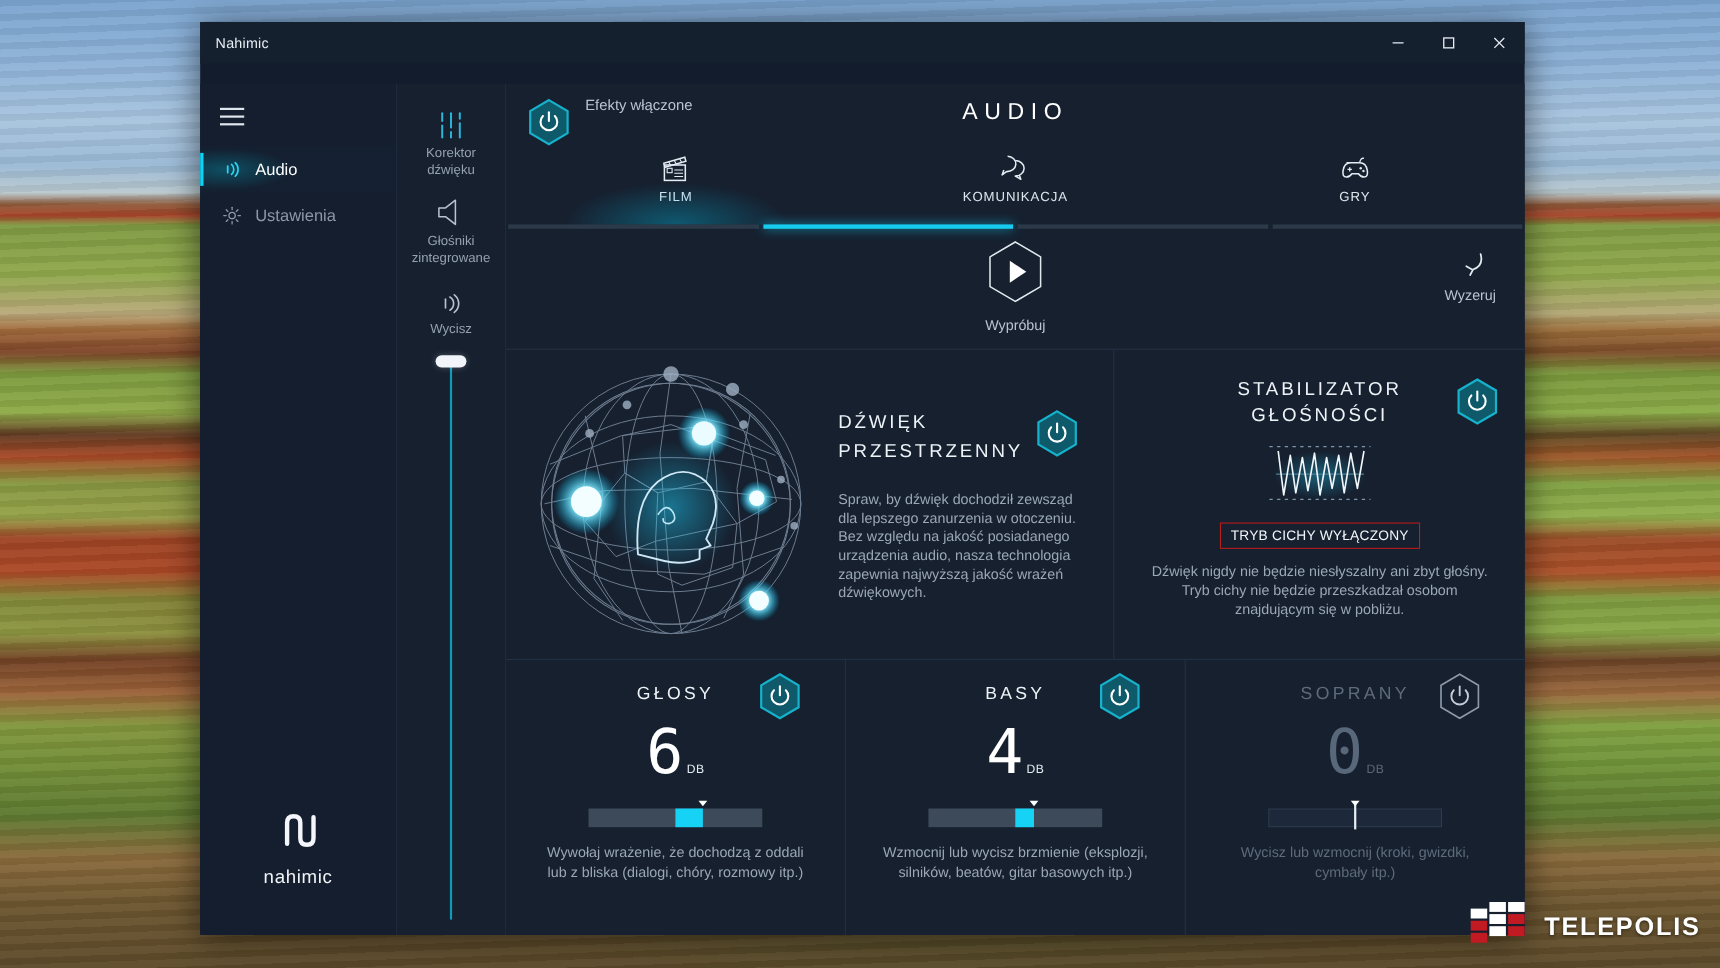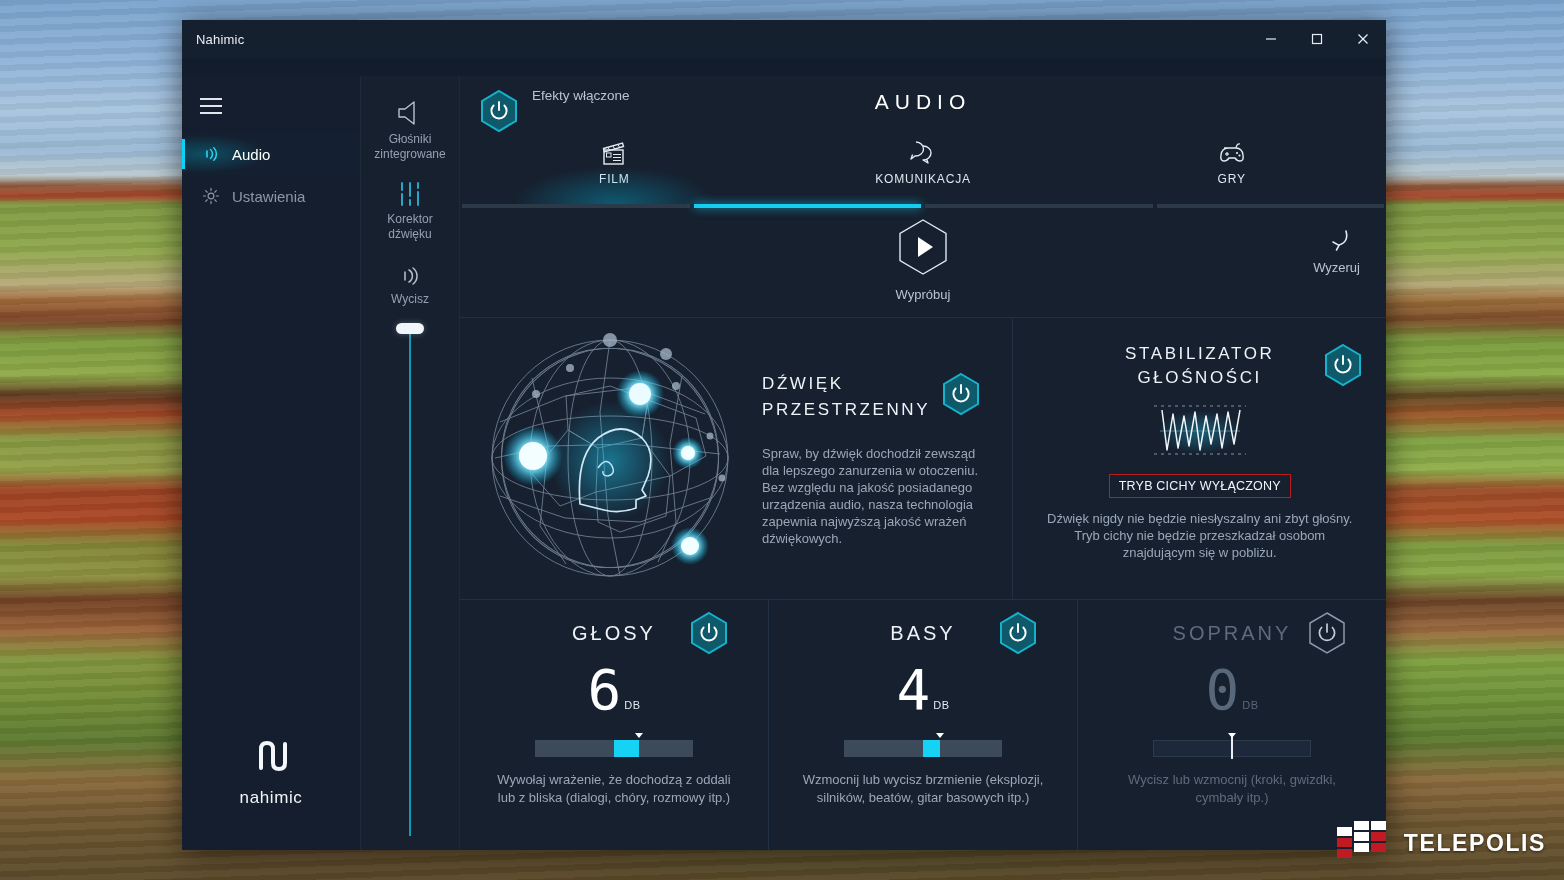--- a/index.html
+++ b/index.html
@@ -189,21 +189,21 @@
   .stab-desc { color: #9aa7b6; font-size: 13px; line-height: 17px; margin-top: 12px; }
 
   
   .panels-bottom { display: flex; flex: 1; min-height: 0; }
   .eq-panel {
     flex: 1; position: relative; padding-top: 22px; text-align: center;
     border-right: 1px solid #223044;
   }
   .eq-panel:last-child { border-right: none; }
   .eq-head { display: flex; align-items: center; justify-content: center; position: relative; }
-  .eq-title { color: #eef3f8; font-size: 20px; letter-spacing: 3px; font-weight: 300; }
+  .eq-title { color: #eef3f8; font-size: 16px; letter-spacing: 3px; font-weight: 300; }
   .eq-panel.disabled .eq-title { color: #5e6b7c; }
   .eq-toggle { position: absolute; right: 38px; top: -12px; cursor: pointer; }
   .eq-value {
     margin-top: 18px; display: flex; align-items: flex-end; justify-content: center; gap: 3px;
   }
   .eq-num {
     font-family: "DejaVu Sans Mono", monospace; font-size: 56px; line-height: 54px;
     color: #ffffff; font-weight: 300;
   }
   .eq-panel.disabled .eq-num { color: #58687a; }
@@ -306,40 +306,40 @@
               <path d="M7 32 L7 13 Q7 7 13 7 Q19 7 19 13 L19 27 Q19 33 25 33 Q31 33 31 27 L31 8" fill="none" stroke="#f3f7fb" stroke-width="4" stroke-linecap="round"></path>
             </svg>
           </span>
           <span class="wordmark">nahimic</span>
         </div>
       </div>
 
       <div class="rail">
         <div class="rail-item">
           <span class="ri-icon">
-            <svg width="34" height="30" viewBox="0 0 34 30">
-              <path d="M6 11 L12 11 L21 4 L21 26 L12 19 L6 19 Z" fill="none" stroke="#b7c3d1" stroke-width="1.4" stroke-linejoin="round"></path>
-            </svg>
-          </span>
-          <div class="ri-label">Głośniki zintegrowane</div>
-        </div>
-        <div class="rail-item">
-          <span class="ri-icon">
             <svg width="30" height="28" viewBox="0 0 30 28">
               <g stroke="#2ab6d8" stroke-width="1.8" stroke-linecap="round">
                 <line x1="7" y1="3" x2="7" y2="10"></line>
                   <line x1="7" y1="14" x2="7" y2="25"></line>
                 <line x1="15" y1="3" x2="15" y2="16"></line>
                   <line x1="15" y1="20" x2="15" y2="25"></line>
                 <line x1="23" y1="3" x2="23" y2="8"></line>
                   <line x1="23" y1="12" x2="23" y2="25"></line>
               </g>
             </svg>
           </span>
           <div class="ri-label">Korektor dźwięku</div>
+        </div>
+        <div class="rail-item">
+          <span class="ri-icon">
+            <svg width="34" height="30" viewBox="0 0 34 30">
+              <path d="M6 11 L12 11 L21 4 L21 26 L12 19 L6 19 Z" fill="none" stroke="#b7c3d1" stroke-width="1.4" stroke-linejoin="round"></path>
+            </svg>
+          </span>
+          <div class="ri-label">Głośniki zintegrowane</div>
         </div>
         <div class="rail-item">
           <span class="ri-icon">
             <svg width="28" height="24" viewBox="0 0 28 24">
               <path d="M9 8 L9 16" stroke="#b7c3d1" stroke-width="1.5" stroke-linecap="round"></path>
               <path d="M13 6 A7 7 0 0 1 13 18" fill="none" stroke="#b7c3d1" stroke-width="1.5" stroke-linecap="round"></path>
               <path d="M17 4 A10 10 0 0 1 17 20" fill="none" stroke="#b7c3d1" stroke-width="1.5" stroke-linecap="round"></path>
             </svg>
           </span>
           <div class="ri-label">Wycisz</div>

